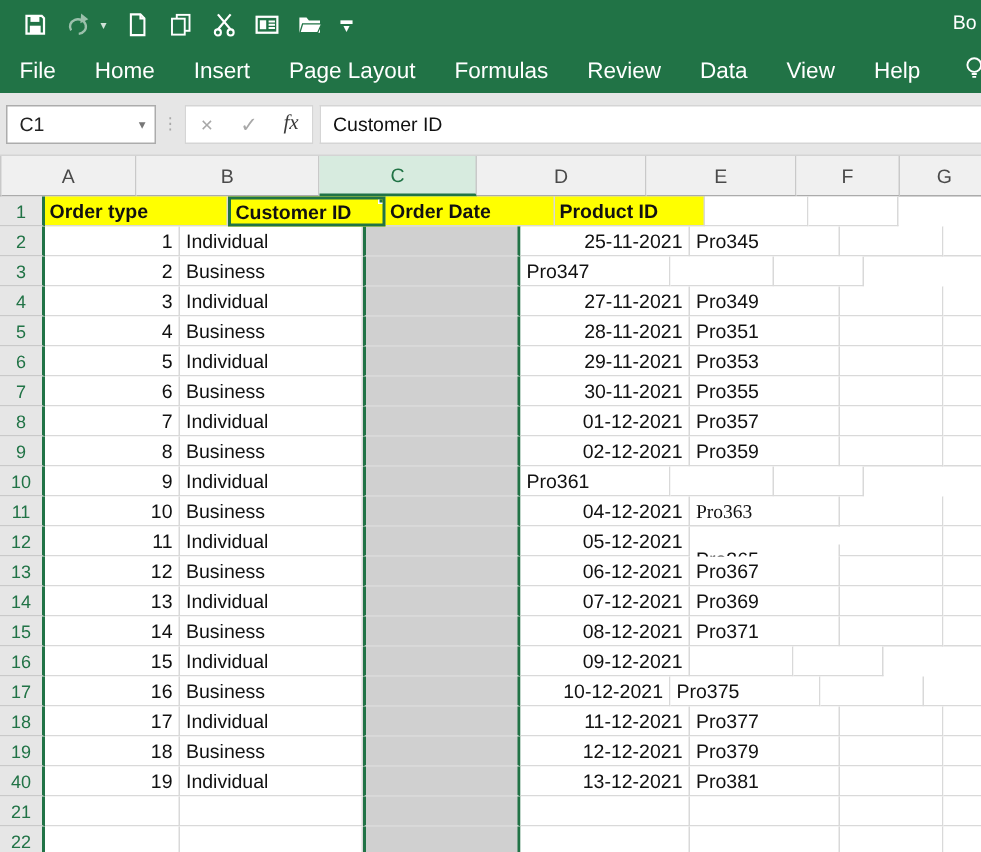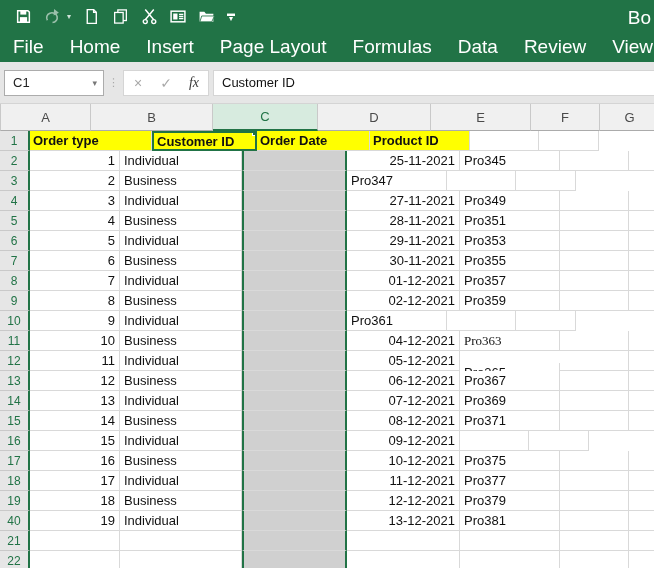--- a/index.html
+++ b/index.html
@@ -15,24 +15,24 @@
   .app{position:relative;width:654px;height:568px;overflow:hidden;background:#fff;}
 
   
   .titlebar{height:32px;background:var(--green);display:flex;align-items:center;position:relative;}
   .qat{display:flex;align-items:center;gap:11px;padding-left:14px;}
   .qat .qicon{width:18px;height:18px;display:flex;align-items:center;justify-content:center;cursor:pointer;}
   .qat svg{display:block;}
   .dim{opacity:.55;}
   .mini-caret{color:#cfe3d8;font-size:8px;margin-left:-5px;cursor:pointer;}
   .qat-more{display:flex;flex-direction:column;align-items:center;color:#fff;font-size:8px;line-height:5px;cursor:pointer;}
-  .win-title{position:absolute;right:3px;top:7px;color:#fff;font-size:19px;}
+  .win-title{position:absolute;right:3px;top:7px;color:#fff;font-size:13px;}
 
   
-  .tabbar{height:30px;background:var(--green);display:flex;align-items:center;color:#fff;font-size:19px;}
+  .tabbar{height:30px;background:var(--green);display:flex;align-items:center;color:#fff;font-size:15px;}
   .tabs{display:flex;align-items:center;height:100%;}
   .tab{padding:0 13px;height:100%;display:flex;align-items:center;cursor:pointer;white-space:nowrap;}
   .tellme{display:flex;align-items:center;gap:7px;margin-left:16px;white-space:nowrap;cursor:pointer;overflow:hidden;}
 
   
   .formulabar{height:42px;background:#E6E6E6;display:flex;align-items:center;padding:0 0 0 4px;border-bottom:1px solid #D4D4D4;}
   .namebox{width:100px;height:26px;background:#fff;border:1px solid #ACACAC;display:flex;align-items:center;font-size:13px;color:#222;padding-left:8px;cursor:pointer;}
   .namebox .caret{margin-left:auto;padding-right:6px;color:#777;font-size:9px;}
   .fb-dots{color:#A9A9A9;font-size:11px;padding:0 4px;letter-spacing:0;cursor:default;}
   .fb-buttons{height:26px;background:#fff;border:1px solid #D5D5D5;display:flex;align-items:center;}
@@ -117,22 +117,22 @@
     <span class="win-title">Bo</span>
   </div>
 
   <div class="tabbar">
     <div class="tabs" id="ribbon-tabs">
         <span class="tab">File</span>
         <span class="tab">Home</span>
         <span class="tab">Insert</span>
         <span class="tab">Page Layout</span>
         <span class="tab">Formulas</span>
+        <span class="tab">Review</span>
         <span class="tab">Data</span>
-        <span class="tab">Review</span>
         <span class="tab">View</span>
         <span class="tab">Help</span>
       </div>
     <div class="tellme">
       <span>
         <svg width="15" height="17" viewBox="0 0 14 16">
             <circle cx="7" cy="6" r="4.3" fill="none" stroke="#fff" stroke-width="1.2"></circle>
             <path d="M5.4 11.6h3.2 M5.8 13.4h2.4" stroke="#fff" stroke-width="1.2"></path>
           </svg>
       </span>
@@ -320,21 +320,21 @@
           <div class="cell selcell" style="width: 105px;"></div>
           <div class="cell num" style="width: 113px;">09-12-2021</div>
           <div class="cell" style="width: 69px;"></div>
           <div class="cell" style="width: 60px;"></div>
         </div>
         <div class="grid-row">
           <div class="row-h">17</div>
           <div class="cell num" style="width: 90px;">16</div>
           <div class="cell txt" style="width: 122px;">Business</div>
           <div class="cell selcell" style="width: 105px;"></div>
-          <div class="cell num" style="width: 113px; padding-left: 36px;">10-12-2021</div>
+          <div class="cell num" style="width: 100px; padding-left: 36px;">10-12-2021</div>
           <div class="cell txt" style="width: 100px;">Pro375</div>
           <div class="cell" style="width: 69px;"></div>
           <div class="cell" style="width: 60px;"></div>
         </div>
         <div class="grid-row">
           <div class="row-h">18</div>
           <div class="cell num" style="width: 90px;">17</div>
           <div class="cell txt" style="width: 122px;">Individual</div>
           <div class="cell selcell" style="width: 105px;"></div>
           <div class="cell num" style="width: 113px;">11-12-2021</div>

